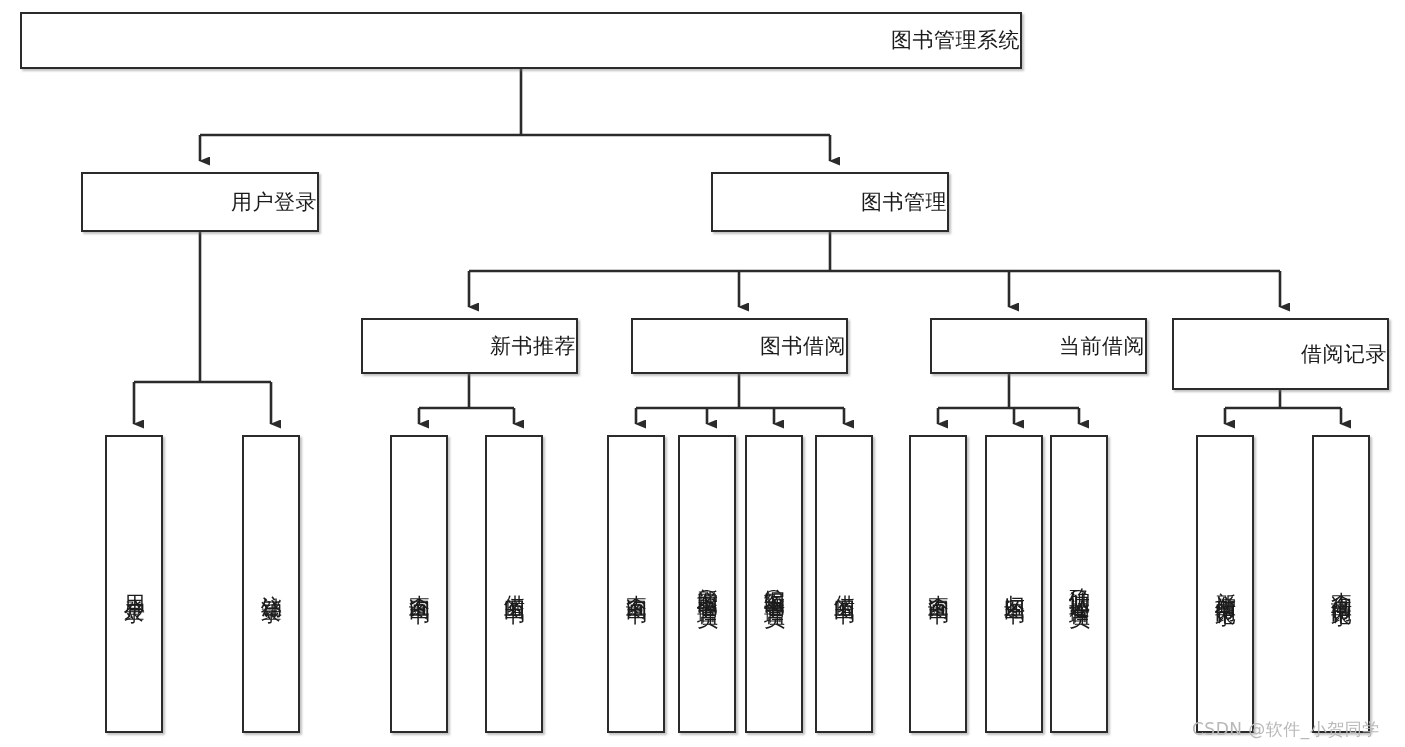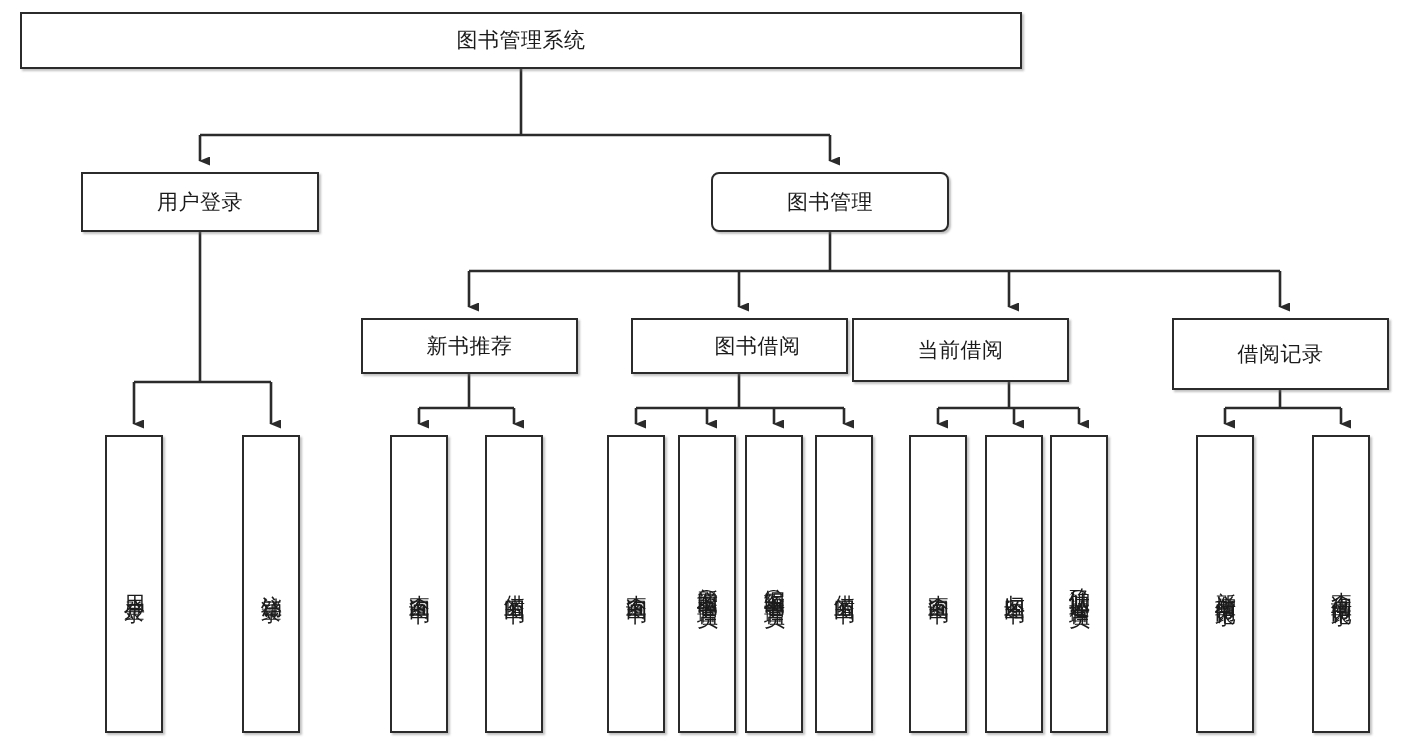--- a/index.html
+++ b/index.html
@@ -27,21 +27,21 @@
     height: 747px;
   }
   .node {
     position: absolute;
     box-sizing: border-box;
     background: #ffffff;
     border: 2px solid #2b2b2b;
     box-shadow: 2px 2px 2px rgba(120,120,120,0.45);
     display: flex;
     align-items: center;
-    justify-content: center;
+    justify-content: flex-end;
     color: #1b1b1b;
   }
   .node-label {
     display: block;
     text-align: center;
     line-height: 1.08;
     letter-spacing: 0.5px;
   }
   
   .node.horiz .node-label {
@@ -118,30 +118,30 @@
       </g>
   </svg>
 
   <div id="node-layer">
       <div class="node horiz" style="left: 20px; top: 12px; width: 1002px; height: 57px;">
         <span class="node-label">图书管理系统</span>
       </div>
       <div class="node horiz" style="left: 81px; top: 172px; width: 238px; height: 60px;">
         <span class="node-label">用户登录</span>
       </div>
-      <div class="node horiz" style="left: 711px; top: 172px; width: 238px; height: 60px; border-radius: 8px;">
+      <div class="node horiz" style="left: 711px; top: 172px; width: 238px; height: 60px;">
         <span class="node-label">图书管理</span>
       </div>
       <div class="node horiz" style="left: 361px; top: 318px; width: 217px; height: 56px;">
         <span class="node-label">新书推荐</span>
       </div>
       <div class="node horiz" style="left: 631px; top: 318px; width: 217px; height: 56px; padding-left: 36px;">
         <span class="node-label">图书借阅</span>
       </div>
-      <div class="node horiz" style="left: 852px; top: 318px; width: 217px; height: 64px;">
+      <div class="node horiz" style="left: 930px; top: 318px; width: 217px; height: 56px;">
         <span class="node-label">当前借阅</span>
       </div>
       <div class="node horiz" style="left: 1172px; top: 318px; width: 217px; height: 72px;">
         <span class="node-label">借阅记录</span>
       </div>
       <div class="node vert" style="left: 105px; top: 435px; width: 58px; height: 298px;">
         <span class="node-label">用户登录</span>
       </div>
       <div class="node vert" style="left: 242px; top: 435px; width: 58px; height: 298px;">
         <span class="node-label">注销登录</span>
@@ -174,14 +174,15 @@
         <span class="node-label">确认归还（管理员）</span>
       </div>
       <div class="node vert" style="left: 1196px; top: 435px; width: 58px; height: 298px;">
         <span class="node-label">新增借阅记录</span>
       </div>
       <div class="node vert" style="left: 1312px; top: 435px; width: 58px; height: 298px;">
         <span class="node-label">查询借阅记录</span>
       </div>
     </div>
 
+  <div class="watermark" style="left: 1192px; top: 718px;">CSDN @软件_小贺同学</div>
 
 </div>
 
 </body></html>

